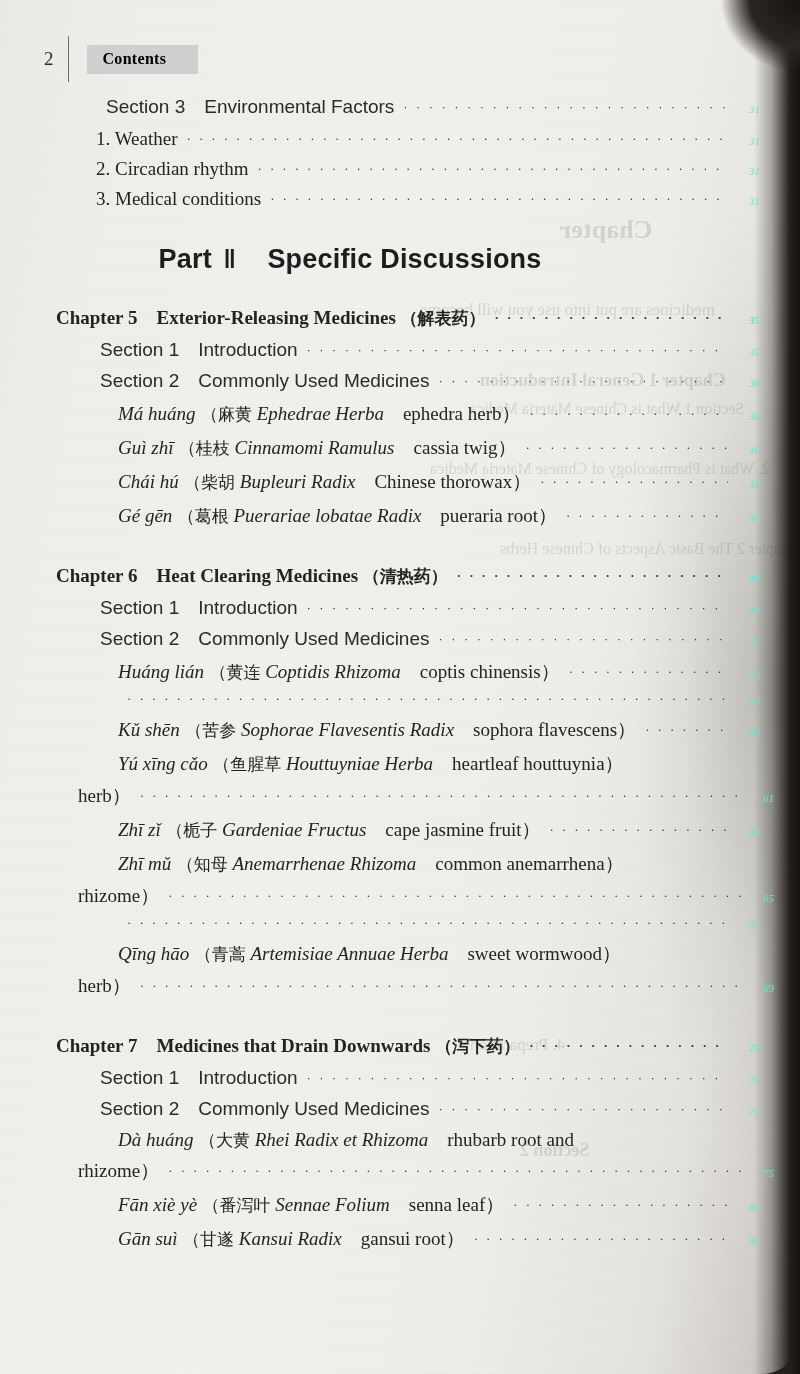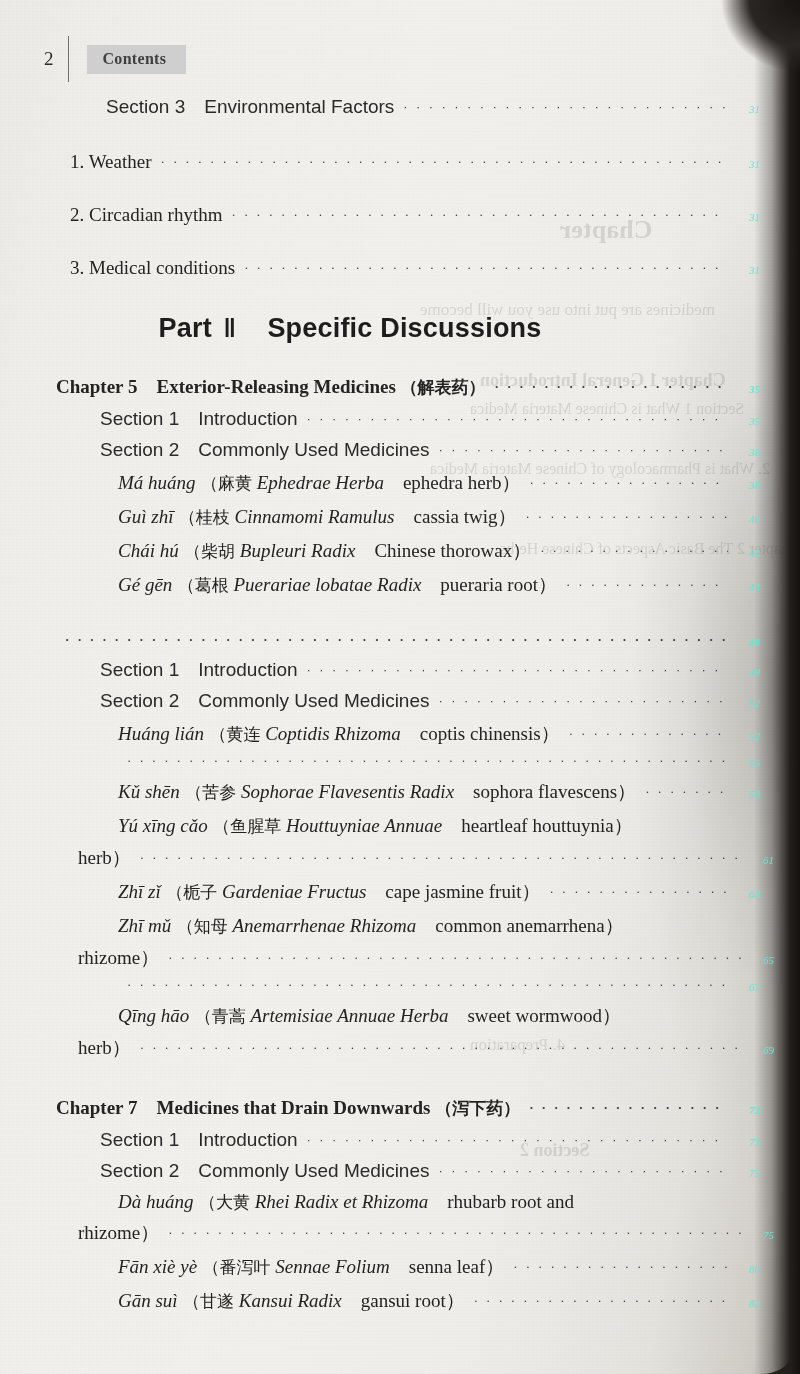--- a/index.html
+++ b/index.html
@@ -87,23 +87,23 @@
   #folio-rule {
     width: 1px; height: 46px;
     background: #6e6e6e;
     margin-right: 18px;
   }
   #runhead-label {
     font-family: "Liberation Serif", serif;
     font-weight: bold;
     font-size: 16px;
     letter-spacing: 0.3px;
-    color: #404040;
+    color: #000000;
     background: #cfcfcf;
-    padding: 5px 20px 6px 16px;
+    padding: 5px 32px 6px 16px;
   }
 
   
   .toc {
     position: absolute;
     left: 0; top: 0;
     width: 760px;
   }
   .line {
     display: flex;
@@ -133,22 +133,21 @@
     text-align: right;
   }
   
   .nolead .leader { visibility: hidden; }
   .nopg .pg { visibility: hidden; }
 
   
   .lvl-sub {            
     font-family: "Liberation Serif", serif;
     font-size: 19px;
-    padding-left: 70px;
-    margin-top: 23px;
+    padding-left: 96px;
   }
   .lvl-chapter {
     font-family: "Liberation Serif", serif;
     font-weight: bold;
     font-size: 19px;
     padding-left: 56px;
     justify-content: center;
   }
   .lvl-section {
     font-family: "Liberation Sans", sans-serif;
@@ -283,20 +282,21 @@
         </div>
         <div style="height: 8px;"></div>
         <div class="line lvl-herb">
           <span class="ltext"><span class="pinyin">Gé gēn</span><span class="han"> （</span><span class="han">葛根</span><span> </span><span class="latin">Puerariae lobatae Radix</span><span> </span><span class="eng">pueraria root）</span></span>
           <span class="leader">· · · · · · · · · · · · · · · · · · · · · · · · · · · · · · · · · · · · · · · · · · · · · · · · · · · · · · · · · · · · · · · · · · · · · · · · · · · · · · · · · · · · · · · · · · · · · · · · · · · · · · · · · · · · · · · · · · · · · · · · · · · · · · · · · · · · · · · · · · · · · · · · · · · · · </span>
           <span class="pg">44</span>
         </div>
         <div style="height: 8px;"></div>
         <div style="height: 28px;"></div>
         <div class="line lvl-chapter">
+          <span class="ltext"><span class="sectnum">Chapter 6  </span><span>Heat Clearing Medicines</span><span> </span><span class="han">（清热药）</span></span>
           <span class="leader">· · · · · · · · · · · · · · · · · · · · · · · · · · · · · · · · · · · · · · · · · · · · · · · · · · · · · · · · · · · · · · · · · · · · · · · · · · · · · · · · · · · · · · · · · · · · · · · · · · · · · · · · · · · · · · · · · · · · · · · · · · · · · · · · · · · · · · · · · · · · · · · · · · · · · </span>
           <span class="pg">48</span>
         </div>
         <div style="height: 9px;"></div>
         <div class="line lvl-section">
           <span class="ltext"><span class="sectnum">Section 1 </span><span>Introduction</span></span>
           <span class="leader">· · · · · · · · · · · · · · · · · · · · · · · · · · · · · · · · · · · · · · · · · · · · · · · · · · · · · · · · · · · · · · · · · · · · · · · · · · · · · · · · · · · · · · · · · · · · · · · · · · · · · · · · · · · · · · · · · · · · · · · · · · · · · · · · · · · · · · · · · · · · · · · · · · · · · </span>
           <span class="pg">48</span>
         </div>
         <div style="height: 9px;"></div>
@@ -317,21 +317,21 @@
           <span class="pg">56</span>
         </div>
         <div style="height: 8px;"></div>
         <div class="line lvl-herb">
           <span class="ltext"><span class="pinyin">Kǔ shēn</span><span class="han"> （</span><span class="han">苦参</span><span> </span><span class="latin">Sophorae Flavesentis Radix</span><span> </span><span class="eng">sophora flavescens）</span></span>
           <span class="leader">· · · · · · · · · · · · · · · · · · · · · · · · · · · · · · · · · · · · · · · · · · · · · · · · · · · · · · · · · · · · · · · · · · · · · · · · · · · · · · · · · · · · · · · · · · · · · · · · · · · · · · · · · · · · · · · · · · · · · · · · · · · · · · · · · · · · · · · · · · · · · · · · · · · · · </span>
           <span class="pg">58</span>
         </div>
         <div style="height: 8px;"></div>
         <div class="line lvl-herb nolead nopg">
-          <span class="ltext"><span class="pinyin">Yú xīng cǎo</span><span class="han"> （</span><span class="han">鱼腥草</span><span> </span><span class="latin">Houttuyniae Annuae</span><span> </span><span class="eng">heartleaf houttuynia）</span></span>
+          <span class="ltext"><span class="pinyin">Yú xīng cǎo</span><span class="han"> （</span><span class="han">鱼腥草</span><span> </span><span class="latin">Houttuyniae Herba</span><span> </span><span class="eng">heartleaf houttuynia）</span></span>
           <span class="leader">· · · · · · · · · · · · · · · · · · · · · · · · · · · · · · · · · · · · · · · · · · · · · · · · · · · · · · · · · · · · · · · · · · · · · · · · · · · · · · · · · · · · · · · · · · · · · · · · · · · · · · · · · · · · · · · · · · · · · · · · · · · · · · · · · · · · · · · · · · · · · · · · · · · · · </span>
           <span class="pg"></span>
         </div>
         <div style="height: 6px;"></div>
         <div class="line lvl-herb-cont">
           <span class="ltext"><span class="eng">herb）</span></span>
           <span class="leader">· · · · · · · · · · · · · · · · · · · · · · · · · · · · · · · · · · · · · · · · · · · · · · · · · · · · · · · · · · · · · · · · · · · · · · · · · · · · · · · · · · · · · · · · · · · · · · · · · · · · · · · · · · · · · · · · · · · · · · · · · · · · · · · · · · · · · · · · · · · · · · · · · · · · · </span>
           <span class="pg">61</span>
         </div>
         <div style="height: 8px;"></div>

